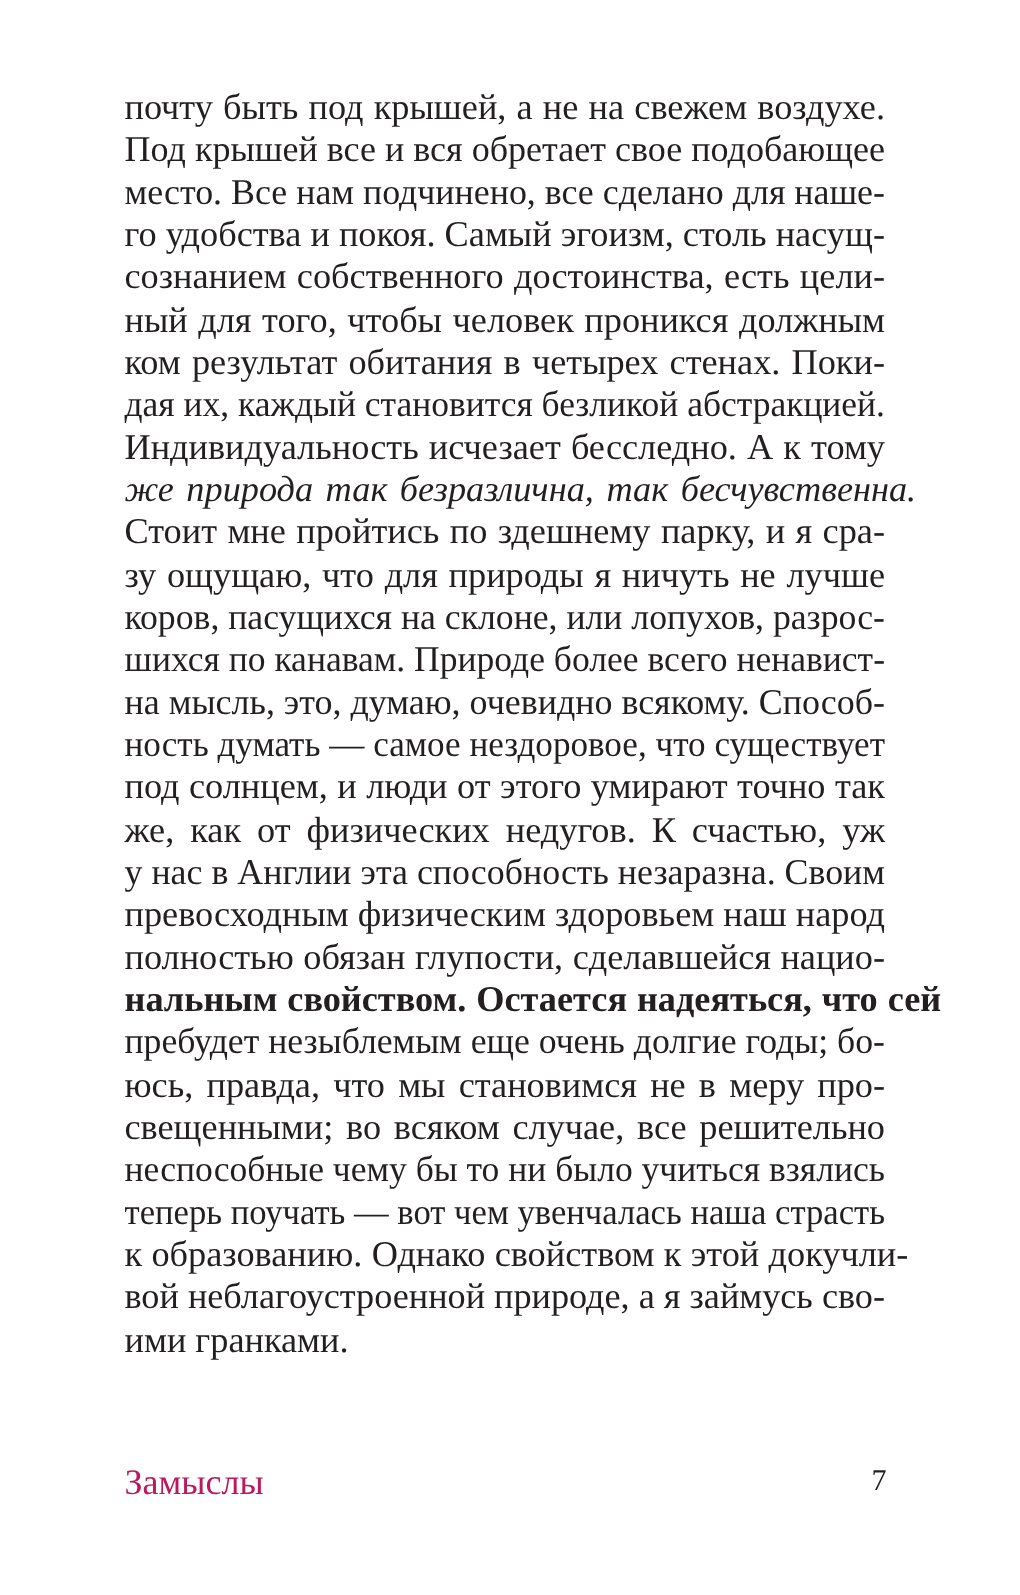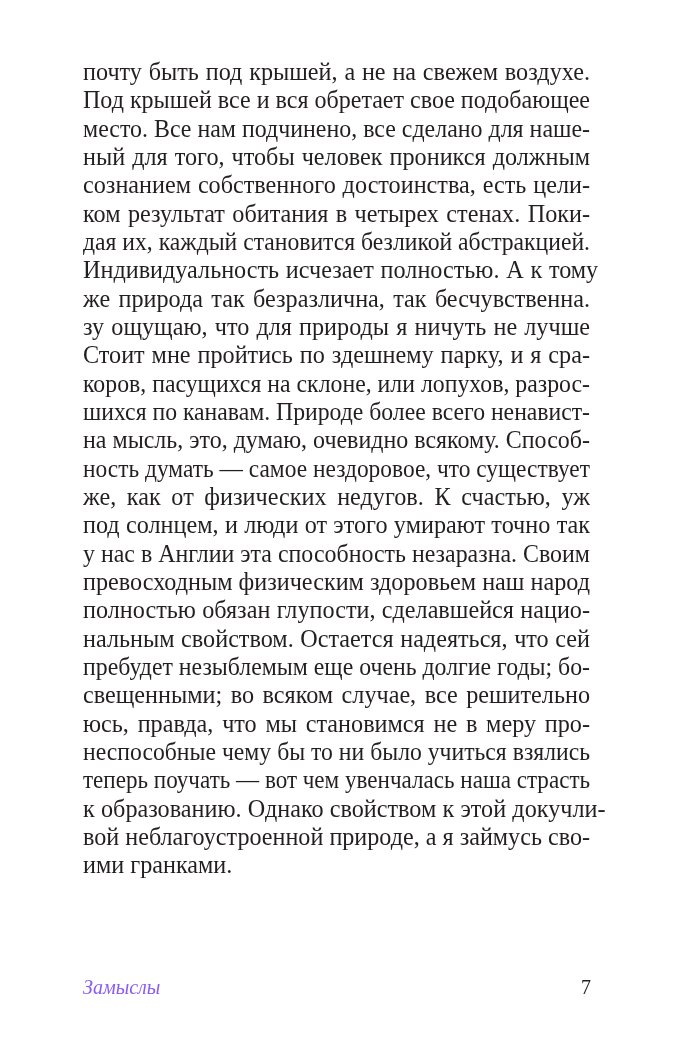--- a/index.html
+++ b/index.html
@@ -40,64 +40,64 @@
       overflow: visible;
     }
     .line.last {
       text-align-last: left;
     }
     .footer-title {
       position: absolute;
       left: 83px;
       top: 976px;
       font-family: "Liberation Serif", "DejaVu Serif", serif;
-      font-style: italic;
-      font-size: 20px;
-      color: #8b5cf6;
+      font-size: 24px;
+      color: #be185d;
     }
     .page-number {
       position: absolute;
       left: 577px;
       width: 14px;
       top: 976px;
       text-align: right;
       font-family: "Liberation Serif", "DejaVu Serif", serif;
       font-size: 20px;
       color: #231f20;
     }
   </style>
 </head>
 <body>
 
 <div class="page">
   <div class="text-block">
     <span class="line" style="white-space: nowrap; word-spacing: 0.753906px; text-align: left; text-align-last: left;">почту быть под крышей, а не на свежем воздухе.</span>
     <span class="line" style="white-space: nowrap; transform-origin: left top; transform: scaleX(0.993661); width: 510.234px; text-align: left; text-align-last: left;">Под крышей все и вся обретает свое подобающее</span>
     <span class="line" style="white-space: nowrap; transform-origin: left top; transform: scaleX(0.988726); width: 512.781px; text-align: left; text-align-last: left;">место. Все нам подчинено, все сделано для наше-</span>
+    <span class="line" style="white-space: nowrap; word-spacing: 0.0178571px; text-align: left; text-align-last: left;">го удобства и покоя. Самый эгоизм, столь насущ-</span>
+    <span class="line" style="white-space: nowrap; word-spacing: 0.84375px; text-align: left; text-align-last: left;">сознанием собственного достоинства, есть цели-</span>
     <span class="line" style="white-space: nowrap; word-spacing: 0.997396px; text-align: left; text-align-last: left;">ный для того, чтобы человек проникся должным</span>
-    <span class="line" style="white-space: nowrap; word-spacing: 0.84375px; text-align: left; text-align-last: left;">сознанием собственного достоинства, есть цели-</span>
     <span class="line" style="white-space: nowrap; word-spacing: 1.40885px; text-align: center; text-align-last: left;">ком результат обитания в четырех стенах. Поки-</span>
     <span class="line" style="white-space: nowrap; transform-origin: left top; transform: scaleX(0.978233); width: 518.281px; text-align: left; text-align-last: left;">дая их, каждый становится безликой абстракцией.</span>
-    <span class="line" style="white-space: nowrap; word-spacing: 0.690625px; text-align: left; text-align-last: left;">Индивидуальность исчезает полностью. А к тому</span>
-    <span class="line" style="white-space: nowrap; word-spacing: 2.2875px; text-align: left; text-align-last: left;">же природа так безразлична, так бесчувственна.</span>
+    <span class="line" style="white-space: nowrap; word-spacing: 0.690625px; text-align: left; text-align-last: left;">Индивидуальность исчезает бесследно. А к тому</span>
+    <span class="line" style="white-space: nowrap; word-spacing: 2.2875px; text-align: left; text-align-last: left; font-style: italic;">же природа так безразлична, так бесчувственна.</span>
+    <span class="line" style="white-space: nowrap; word-spacing: 0.888672px; text-align: left; text-align-last: left;">Стоит мне пройтись по здешнему парку, и я сра-</span>
     <span class="line" style="white-space: nowrap; word-spacing: 1.11328px; text-align: left; text-align-last: left;">зу ощущаю, что для природы я ничуть не лучше</span>
-    <span class="line" style="white-space: nowrap; word-spacing: 0.888672px; text-align: left; text-align-last: left;">Стоит мне пройтись по здешнему парку, и я сра-</span>
     <span class="line" style="white-space: nowrap; transform-origin: left top; transform: scaleX(0.983541); width: 515.484px; text-align: left; text-align-last: left;">коров, пасущихся на склоне, или лопухов, разрос-</span>
     <span class="line" style="white-space: nowrap; transform-origin: left top; transform: scaleX(0.980006); width: 517.344px; text-align: left; text-align-last: left;">шихся по канавам. Природе более всего ненавист-</span>
     <span class="line" style="white-space: nowrap; transform-origin: left top; transform: scaleX(0.99099); width: 511.609px; text-align: left; text-align-last: left;">на мысль, это, думаю, очевидно всякому. Способ-</span>
     <span class="line" style="white-space: nowrap; transform-origin: left top; transform: scaleX(0.968192); width: 523.656px; text-align: left; text-align-last: left;">ность думать — самое нездоровое, что существует</span>
+    <span class="line" style="white-space: nowrap; word-spacing: 0.296875px; text-align: left; text-align-last: left;">под солнцем, и люди от этого умирают точно так</span>
     <span class="line" style="white-space: nowrap; word-spacing: 4.60938px; text-align: left; text-align-last: left;">же, как от физических недугов. К счастью, уж</span>
-    <span class="line" style="white-space: nowrap; word-spacing: 0.296875px; text-align: left; text-align-last: left;">под солнцем, и люди от этого умирают точно так</span>
     <span class="line" style="white-space: nowrap; transform-origin: left top; transform: scaleX(0.988485); width: 512.906px; text-align: left; text-align-last: left;">у нас в Англии эта способность незаразна. Своим</span>
     <span class="line" style="white-space: nowrap; transform-origin: left top; transform: scaleX(0.999908); width: 507.047px; text-align: left; text-align-last: left;">превосходным физическим здоровьем наш народ</span>
     <span class="line" style="white-space: nowrap; word-spacing: 0.285156px; text-align: center; text-align-last: left;">полностью обязан глупости, сделавшейся нацио-</span>
-    <span class="line" style="white-space: nowrap; word-spacing: 0.56875px; text-align: center; text-align-last: left;">нальным свойством. Остается надеяться, что сей</span>
+    <span class="line" style="white-space: nowrap; word-spacing: 0.56875px; text-align: center; text-align-last: left; font-weight: bold;">нальным свойством. Остается надеяться, что сей</span>
     <span class="line" style="white-space: nowrap; transform-origin: left top; transform: scaleX(0.98366); width: 515.422px; text-align: left; text-align-last: left;">пребудет незыблемым еще очень долгие годы; бо-</span>
+    <span class="line" style="white-space: nowrap; word-spacing: 2.73633px; text-align: left; text-align-last: left;">юсь, правда, что мы становимся не в меру про-</span>
     <span class="line" style="white-space: nowrap; word-spacing: 2.425px; text-align: left; text-align-last: left;">свещенными; во всяком случае, все решительно</span>
-    <span class="line" style="white-space: nowrap; word-spacing: 2.73633px; text-align: left; text-align-last: left;">юсь, правда, что мы становимся не в меру про-</span>
     <span class="line" style="white-space: nowrap; transform-origin: left top; transform: scaleX(0.979858); width: 517.422px; text-align: left; text-align-last: left;">неспособные чему бы то ни было учиться взялись</span>
     <span class="line" style="white-space: nowrap; transform-origin: left top; transform: scaleX(0.95469); width: 531.062px; text-align: left; text-align-last: left;">теперь поучать — вот чем увенчалась наша страсть</span>
     <span class="line" style="white-space: nowrap; word-spacing: 0.177083px; text-align: left; text-align-last: left;">к образованию. Однако свойством к этой докучли-</span>
     <span class="line" style="white-space: nowrap; transform-origin: left top; transform: scaleX(0.997909); width: 508.062px; text-align: left; text-align-last: left;">вой неблагоустроенной природе, а я займусь сво-</span>
     <span class="line last" style="white-space: nowrap;">ими гранками.</span>
   </div>
 
   <div class="footer-title">Замыслы</div>
   <div class="page-number">7</div>
 </div>

